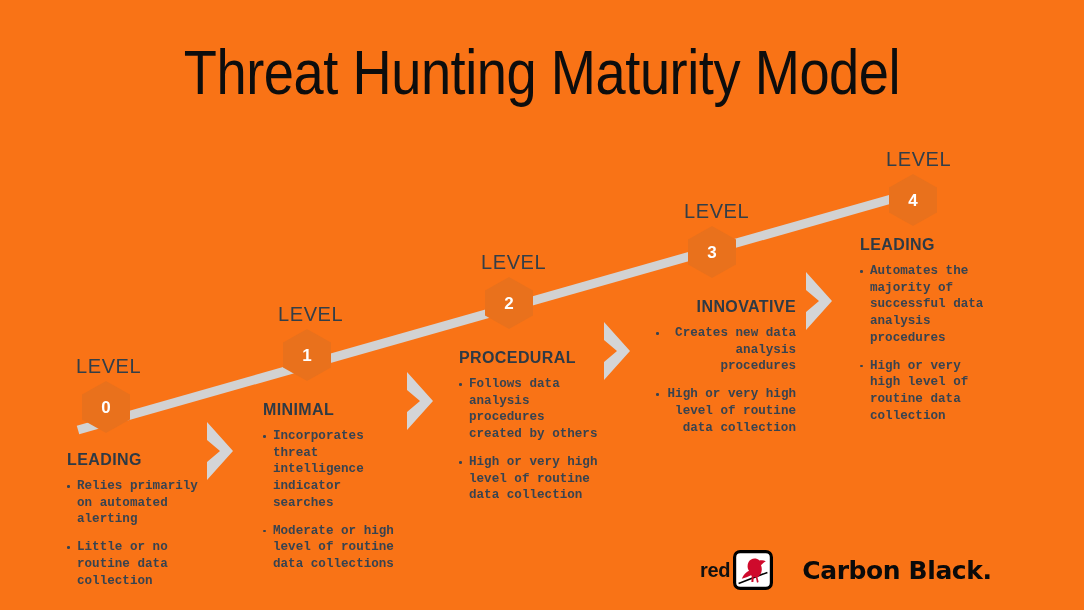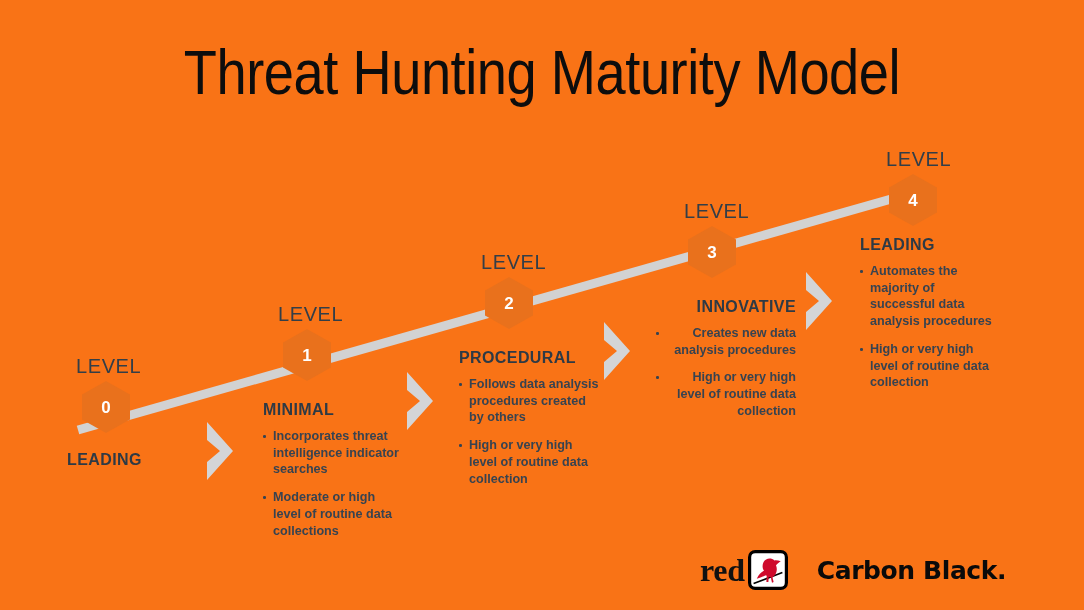--- a/index.html
+++ b/index.html
@@ -71,21 +71,21 @@
 
   .level-name {
     font-size:16px;
     font-weight:bold;
     letter-spacing:0.4px;
     color:#2e3a45;
     margin-bottom:9px;
     white-space:nowrap;
   }
 
-  .bullets { list-style:none; }
+  .bullets { list-style:none;font-family:Liberation Mono, monospace; }
   .bullets li {
     position:relative;
     padding-left:10px;
     font-size:12.6px;
     font-weight:bold;
     line-height:1.33;
     color:#374350;
     margin-bottom:11px;
   }
   .bullets li:last-child { margin-bottom:0; }
@@ -101,25 +101,25 @@
   
   #logos {
     position:absolute;
     left:700px; top:550px;
     display:flex;
     align-items:center;
     gap:26px;
   }
   .rc-logo { display:flex; align-items:center; gap:0px; }
   .rc-word {
-    font-size:32px;
+    font-size:20px;
     font-weight:bold;
     color:#111111;
     letter-spacing:-0.3px;
-    font-family:Liberation Serif, serif;
+    font-family:Liberation Sans, sans-serif;
   }
   .rc-mark {
     width:40px; height:40px;
     margin:0 3px;
     flex:0 0 auto;
   }
   .cb-word {
     font-size:25px;
     font-weight:bold;
     color:#0a0a0a;
@@ -152,20 +152,24 @@
     <path d="M4 4 L30 33 L4 62 L4 44 L17 33 L4 22 Z" fill="#d4d5d7"></path>
   </svg>
 
   <div class="level-group" style="left:0px; top:0px;">
     <div class="level-word" style="left:76px; top:355px;">LEVEL</div>
     <div class="hex" style="left:82px; top:381px;">
       <span>0</span>
     </div>
     <div class="level-body" style="left:67px; top:451px; width:145px;">
       <div class="level-name">LEADING</div>
+      <ul class="bullets">
+        <li>Relies primarily on automated alerting</li>
+        <li>Little or no routine data collection</li>
+      </ul>
     </div>
   </div>
 
   <div class="level-group" style="left:0px; top:0px;">
     <div class="level-word" style="left:278px; top:303px;">LEVEL</div>
     <div class="hex" style="left:283px; top:329px;">
       <span>1</span>
     </div>
     <div class="level-body" style="left:263px; top:401px; width:140px;">
       <div class="level-name">MINIMAL</div>

